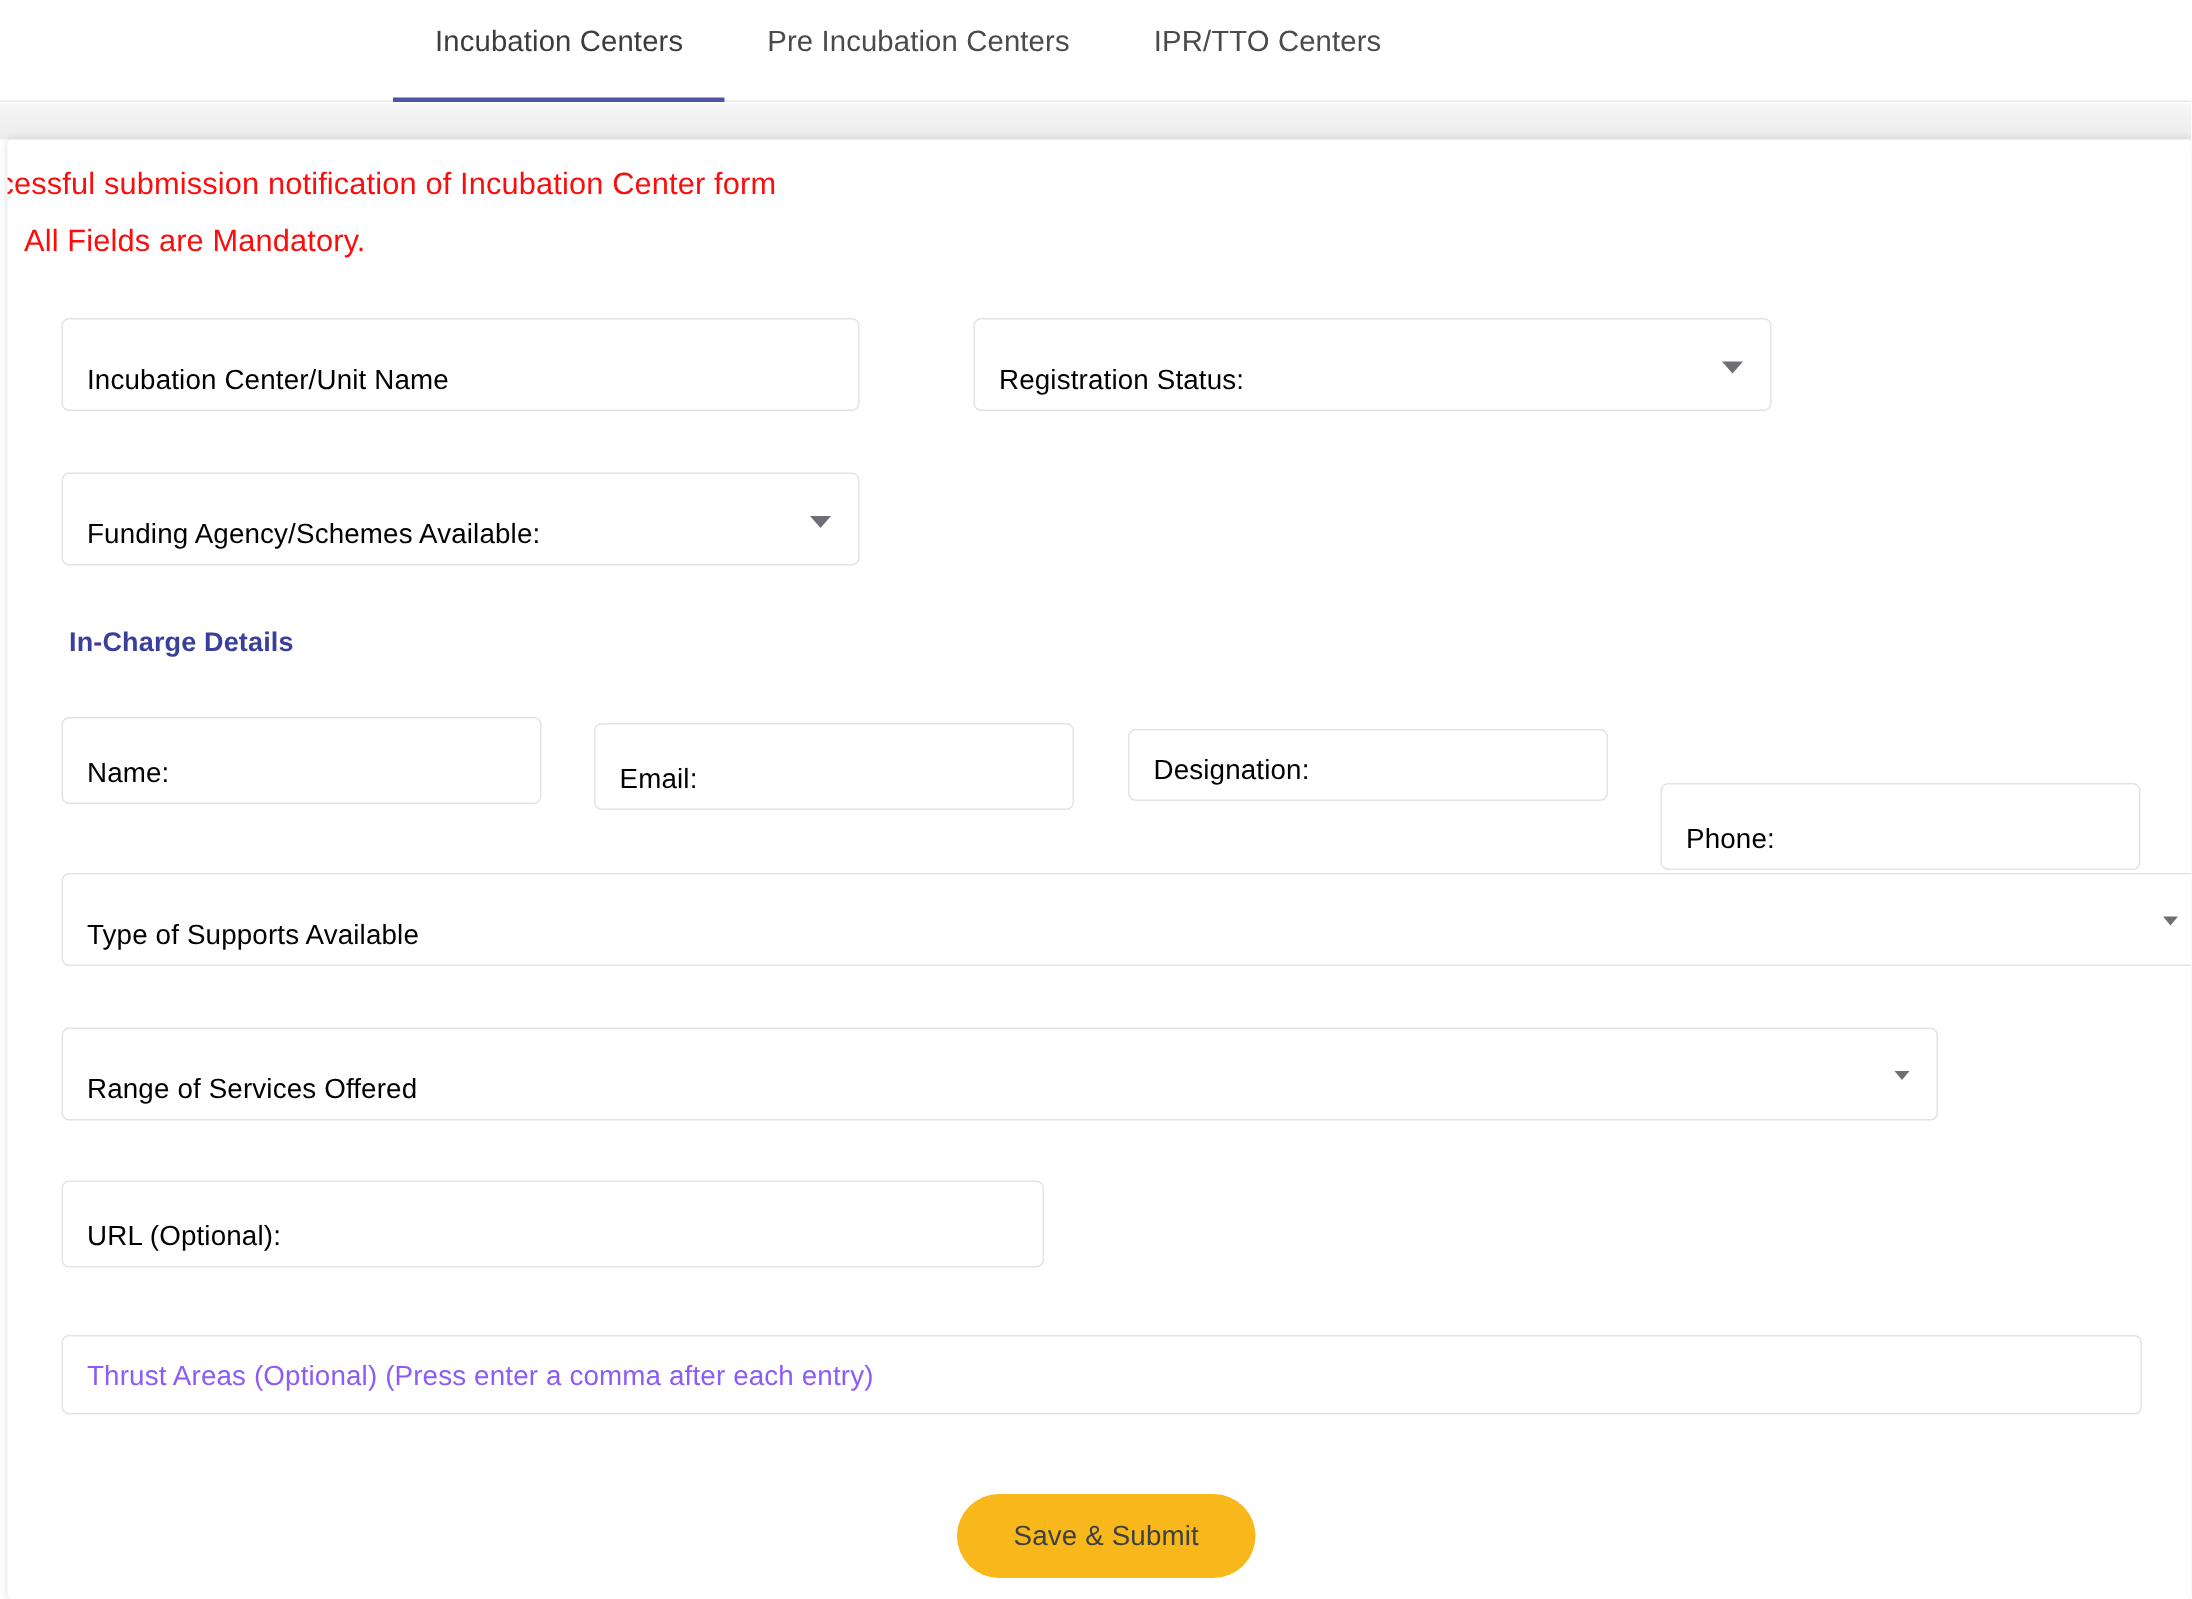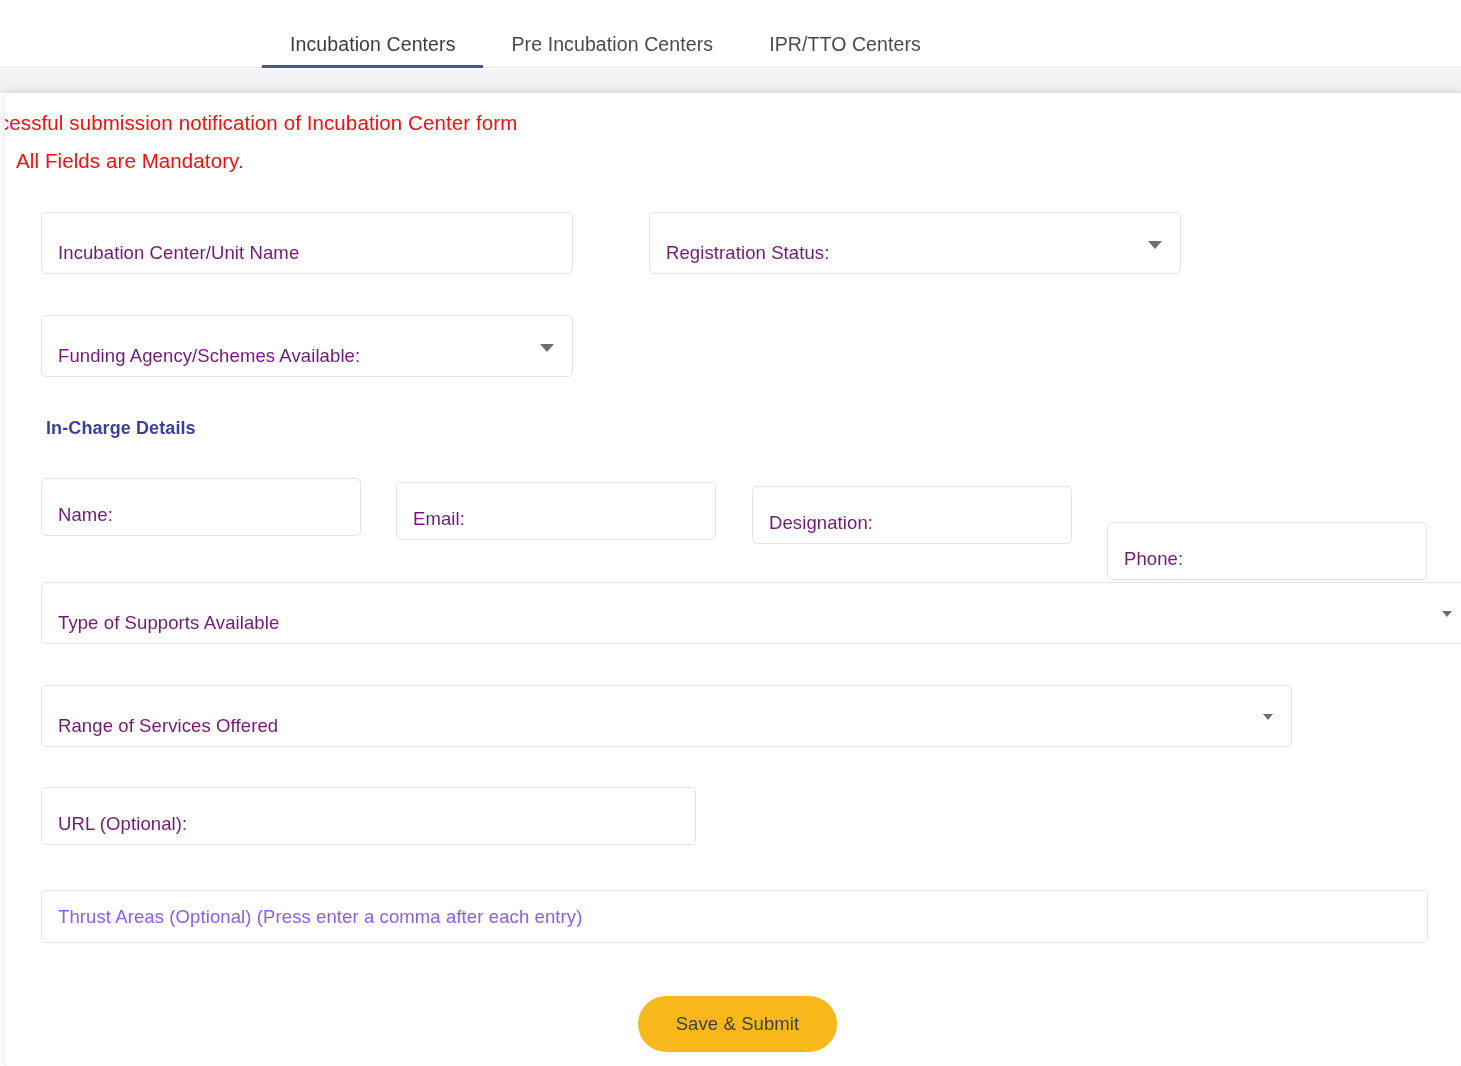--- a/index.html
+++ b/index.html
@@ -31,21 +31,21 @@
     left: 262px; top: 0;
     height: 68px;
     display: flex;
     align-items: flex-start;
   }
   .tab {
     position: relative;
     height: 68px;
     padding: 0 28px;
     display: flex;
-    align-items: flex-end;
+    align-items: center;
     justify-content: center;
     font-size: 19.5px;
     color: #4a4a4f;
     letter-spacing: .1px;
     cursor: pointer;
     box-sizing: border-box;
     white-space: nowrap;
     padding-bottom: 12px;
   }
   .tab.active { color: #3b3b41; }
@@ -97,21 +97,21 @@
     box-sizing: border-box;
     border: 1px solid #e2e3e6;
     border-radius: 5px;
     background: #ffffff;
   }
   .flabel {
     position: absolute;
     left: 16px;
     bottom: 9px;
     font-size: 18.5px;
-    color: #701a75;
+    color: #000000;
     white-space: nowrap;
     letter-spacing: .1px;
   }
   .flabel.muted { color: #8b5cf6; }
   .flabel.centered {
     bottom: auto;
     top: 50%;
     transform: translateY(-50%);
   }
   .caret {
@@ -200,21 +200,21 @@
   <div class="section-head" style="top: 325px; left: 41px; color: rgb(59, 63, 156);">In-Charge Details</div>
 
   <div class="fbox" style="left:36px; top:385px; width:320px; height:58px;">
     <span class="flabel">Name:</span>
   </div>
 
   <div class="fbox" style="left:391px; top:389px; width:320px; height:58px;">
     <span class="flabel">Email:</span>
   </div>
 
-  <div class="fbox" style="left:747px; top:393px; width:320px; height:58px;">
+  <div class="fbox" style="left:747px; top:393px; width:320px; height:48px;">
     <span class="flabel">Designation:</span>
   </div>
 
   <div class="fbox" style="left:1102px; top:397px; width:320px; height:58px;margin-top:32px;">
     <span class="flabel">Phone:</span>
   </div>
 
   <div class="fbox" style="left:36px; top:489px; width:1430px; height:62px;">
     <span class="flabel">Type of Supports Available</span>
     <span class="caret small"></span>

